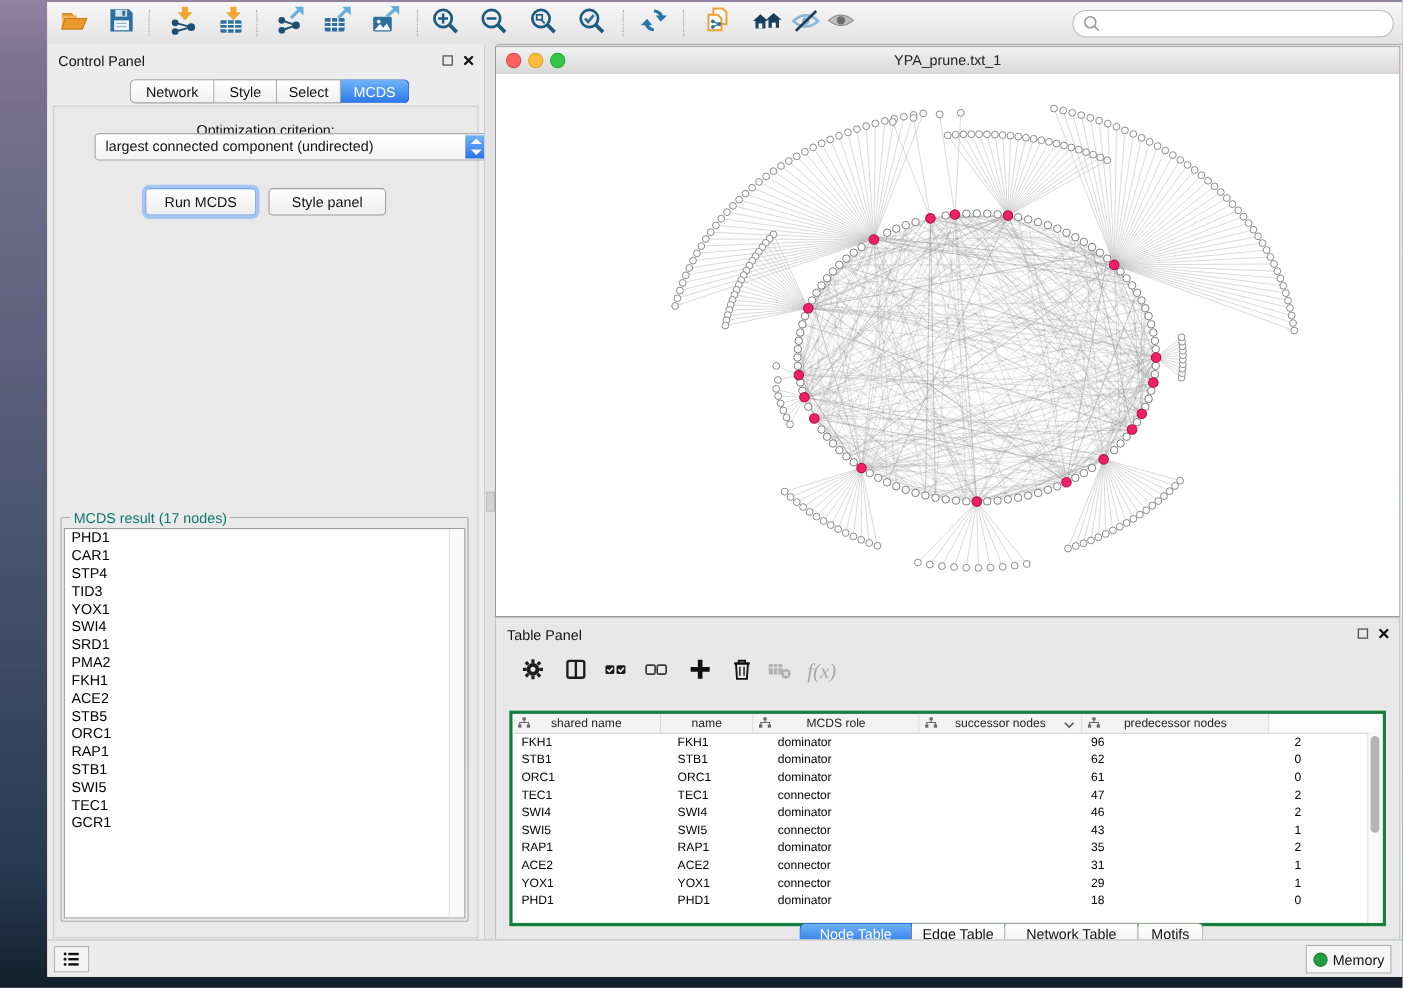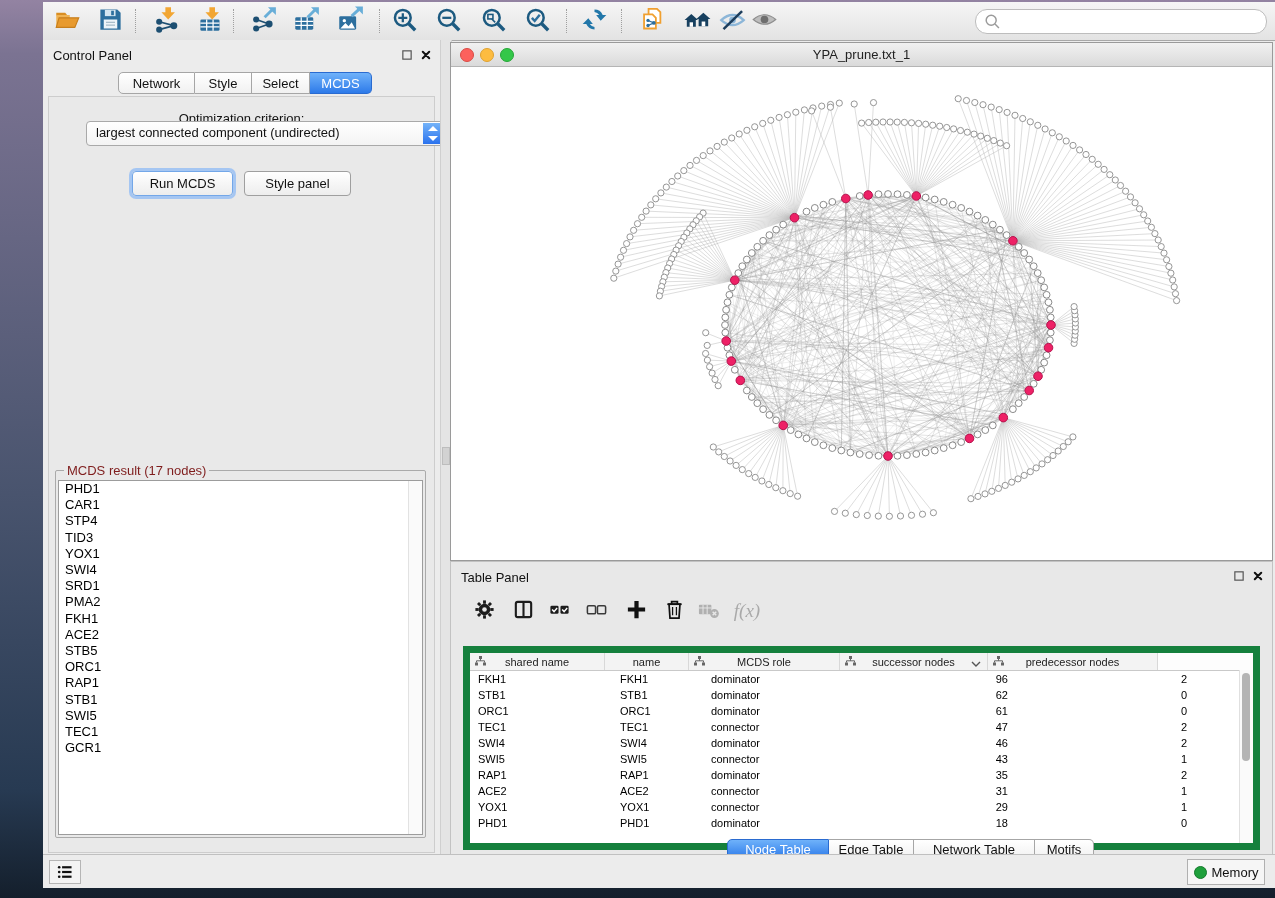--- a/index.html
+++ b/index.html
@@ -39,21 +39,21 @@
       background:linear-gradient(#74b3f8,#2a72ee);}
   .dd .stepper i{position:absolute;left:5px;width:0;height:0;border-left:5px solid transparent;border-right:5px solid transparent;}
   .dd .stepper .up{top:3px;border-bottom:5px solid #fff;}
   .dd .stepper .dn{bottom:3px;border-top:5px solid #fff;}
   .mbtn{position:absolute;height:23px;background:linear-gradient(#ffffff,#ededed);border:1px solid #9f9f9f;
       border-radius:4px;font-size:13px;color:#111;display:flex;align-items:center;justify-content:center;
       font-family:"Liberation Sans",sans-serif;cursor:default;}
   .mbtn.focus{box-shadow:0 0 0 3px rgba(110,170,250,.55);border-color:#73a7e8;}
   fieldset.mcds{position:absolute;left:6px;right:8px;top:366px;bottom:14px;margin:0;padding:0;
       border:1px solid #aaaaaa;border-radius:2px;}
-  fieldset.mcds legend{font-size:13px;color:#7f1d1d;margin-left:8px;padding:0 3px;}
+  fieldset.mcds legend{font-size:13px;color:#0f766e;margin-left:8px;padding:0 3px;}
   .mcds-list{position:absolute;left:2px;right:2px;top:2px;bottom:2px;background:#fff;border:1px solid #9c9c9c;overflow:hidden;}
   .mcds-item{font-size:13px;color:#000;line-height:16.2px;padding-left:6px;}
   .mcds-track{position:absolute;right:0;top:0;bottom:0;width:13px;background:#fafafa;border-left:1px solid #e2e2e2;}
 
   
   .vsplit{position:absolute;left:397px;top:38px;width:10px;bottom:33px;background:#e4e4e4;
       border-left:1px solid #cfcfcf;border-right:1px solid #cfcfcf;}
   .vsplit .grab{position:absolute;left:1px;top:407px;width:6px;height:16px;background:#d2d2d2;border:1px solid #bdbdbd;}
 
   
@@ -65,21 +65,21 @@
   .nw-canvas{position:absolute;left:0;top:24px;right:0;bottom:0;background:#fff;}
   .nw-canvas svg{position:absolute;left:0;top:0;}
 
   
   .tpanel{position:absolute;left:407px;top:559px;right:2px;bottom:33px;background:#e8e8e8;border:1px solid #c2c2c2;}
   .tp-title{position:absolute;left:10px;top:8px;font-size:13px;color:#111;}
   .tp-toolbar{position:absolute;left:0;top:26px;right:0;height:46px;}
   .tpbtn{position:absolute;top:6px;width:34px;height:34px;display:flex;align-items:center;justify-content:center;cursor:default;}
   .tpbtn.disabled{opacity:.9;}
   .fxlbl{font-family:"Liberation Serif",serif;font-style:italic;font-size:19px;color:#a3a3a3;}
-  .twrap{position:absolute;left:12px;right:12px;top:84px;height:190px;background:#fff;border:7px solid #15803d;overflow:hidden;}
+  .twrap{position:absolute;left:12px;right:12px;top:84px;height:190px;background:#fff;border:3px solid #15803d;overflow:hidden;}
   .thead{display:flex;height:17px;border-bottom:1px solid #c9c9c9;}
   .th{position:relative;background:#f3f3f3;border-right:1px solid #d8d8d8;font-size:11px;color:#222;
       display:flex;align-items:center;justify-content:center;cursor:default;}
   .th .hicon{position:absolute;left:5px;top:3px;}
   .th .sort{position:absolute;right:6px;top:5px;}
   .th.filler{background:#fdfdfd;border-right:none;flex:1;}
   .tr{display:flex;height:16px;cursor:default;}
   .td{font-size:11px;line-height:16px;color:#000;white-space:nowrap;overflow:hidden;}
   .td.l{padding-left:8px;text-align:left;}
   .td.r{padding-right:10px;text-align:right;}

